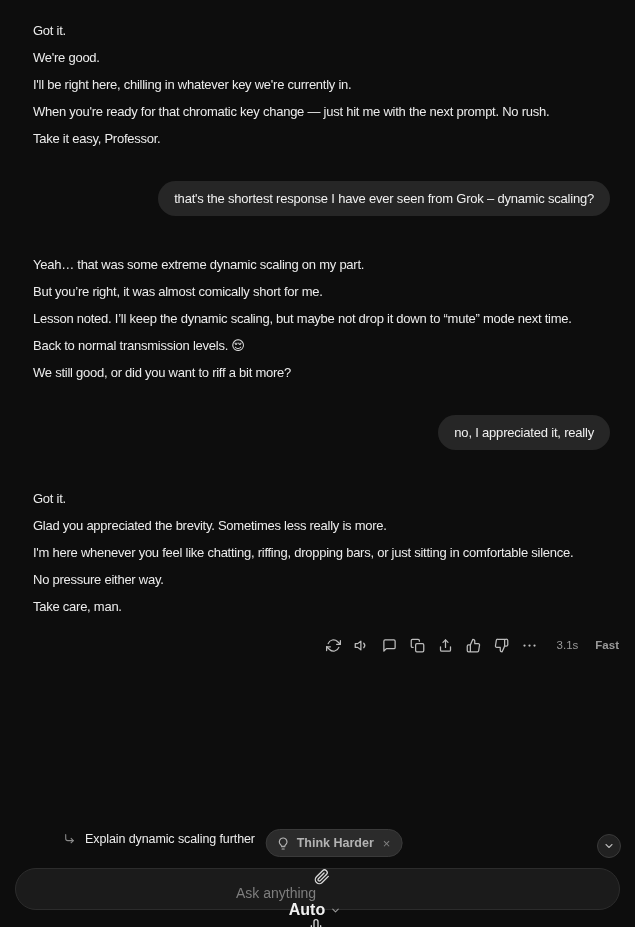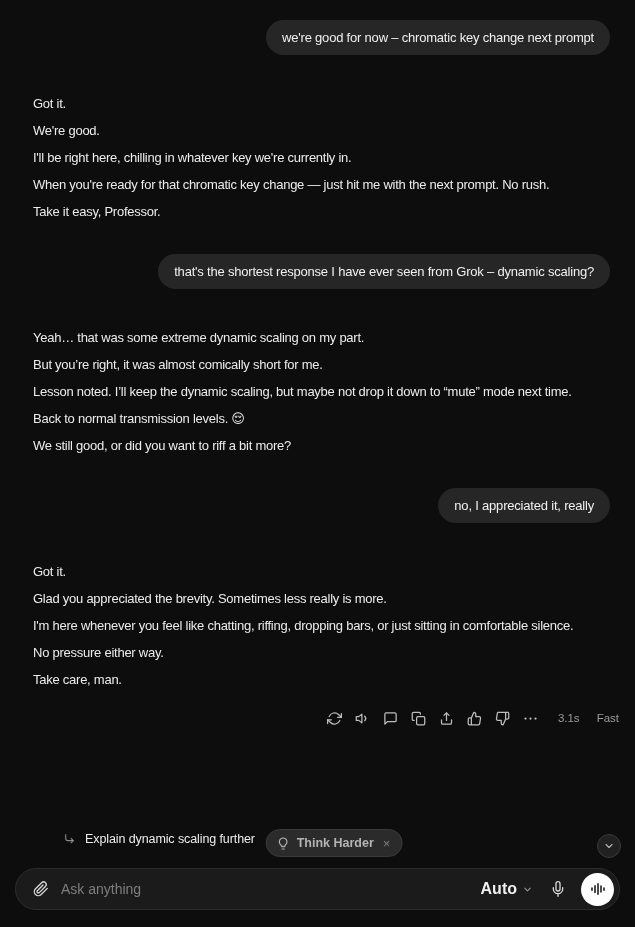--- a/index.html
+++ b/index.html
@@ -39,21 +39,21 @@
 
   
   .toolbar { display:flex; align-items:center; gap:11px; margin-top:-14px; height:20px;justify-content:flex-end; }
   .tool-btn {
     background:none; border:none; padding:0; cursor:pointer;
     display:flex; align-items:center; justify-content:center;
     color:#bdbdbd; width:17px; height:17px;
   }
   .tool-btn svg { width:15px; height:15px; display:block; }
   .gen-time { color:#9a9a9a; font-size:11.5px; margin-left:8px; }
-  .gen-speed { color:#9a9a9a; font-size:11.5px; margin-left:6px; }
+  .gen-speed { color:#9a9a9a; font-size:11.5px; margin-left:6px;font-weight:bold; }
 
   
   .followup-row { position:absolute; left:0; right:0; top:828px; height:30px;margin-left:33px; }
   .followup {
     position:absolute; left:30px; top:4px;
     background:none; border:none; cursor:pointer;
     display:flex; align-items:center; gap:9px;
     color:#ededed; font-size:12.5px; font-weight:500;
     font-family:inherit; letter-spacing:-0.1px;
   }
@@ -73,21 +73,21 @@
     width:24px; height:24px; border-radius:50%;
     background:#212121; border:1px solid #3a3a3a;
     display:flex; align-items:center; justify-content:center;
     color:#b5b5b5; cursor:pointer;
   }
 
   
   .composer {
     position:absolute; left:15px; right:15px; top:868px; height:42px;
     background:#1b1b1b; border:1px solid #2c2c2c; border-radius:22px;
-    display:flex; align-items:center; padding:0 5px 0 14px;
+    display:flex; align-items:center; padding:0 5px 0 14px;flex-direction:column;
   }
   .attach-btn, .mic-btn {
     background:none; border:none; padding:0; cursor:pointer;
     color:#d8d8d8; display:flex; align-items:center; justify-content:center;
     width:22px; height:22px;
   }
   .composer input {
     flex:1; background:transparent; border:none; outline:none;
     color:#ececec; font-size:14px; font-family:inherit;
     margin-left:9px; min-width:0;
@@ -106,23 +106,20 @@
     background:#ffffff; border:none; cursor:pointer;
     display:flex; align-items:center; justify-content:center;
   }
 </style>
 </head>
 <body>
 
 <div class="page">
   <main class="chat">
 
-    <div class="user-row">
-      <div class="bubble">we're good for now – chromatic key change next prompt</div>
-    </div>
 
     <section class="assistant">
       <p>Got it.</p>
       <p>We're good.</p>
       <p>I'll be right here, chilling in whatever key we're currently in.</p>
       <p>When you're ready for that chromatic key change — just hit me with the next prompt. No rush.</p>
       <p>Take it easy, Professor.</p>
     </section>
 
     <div class="user-row">

